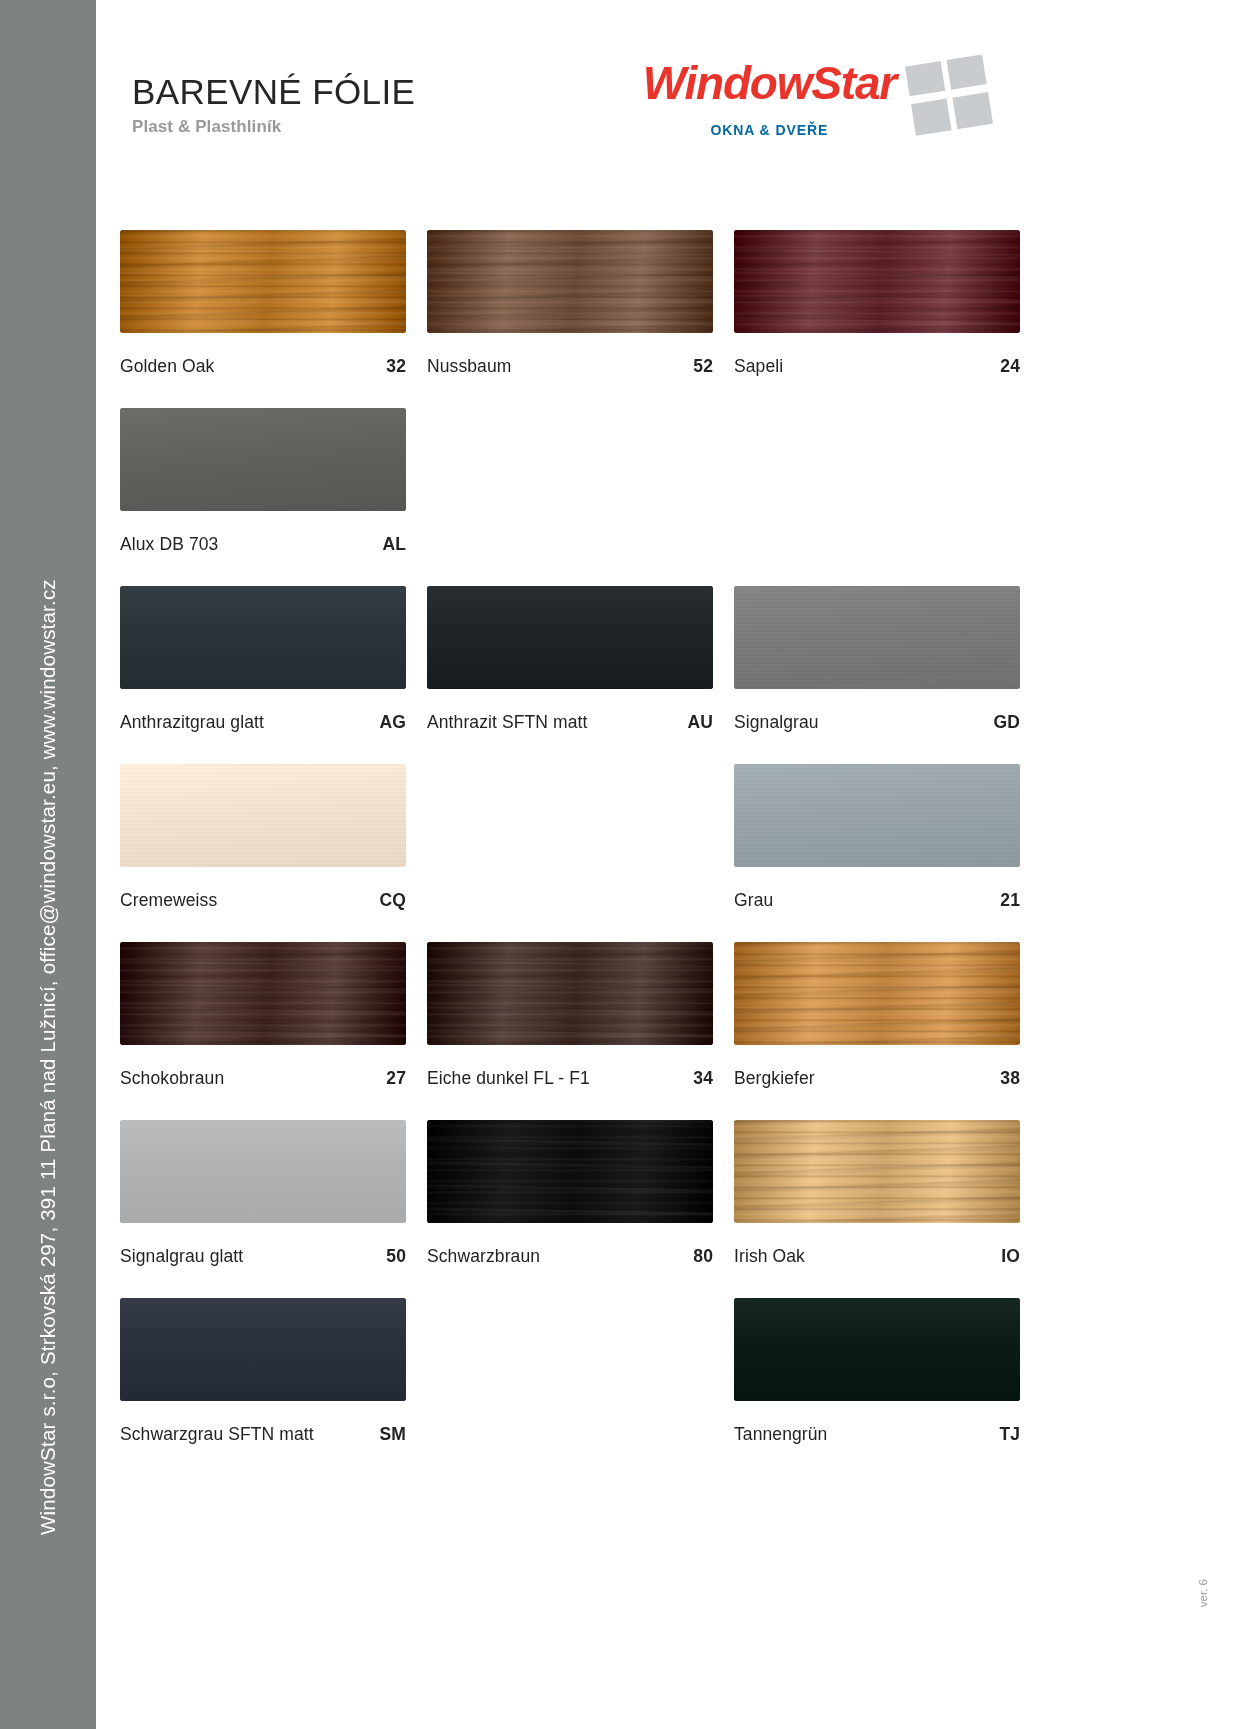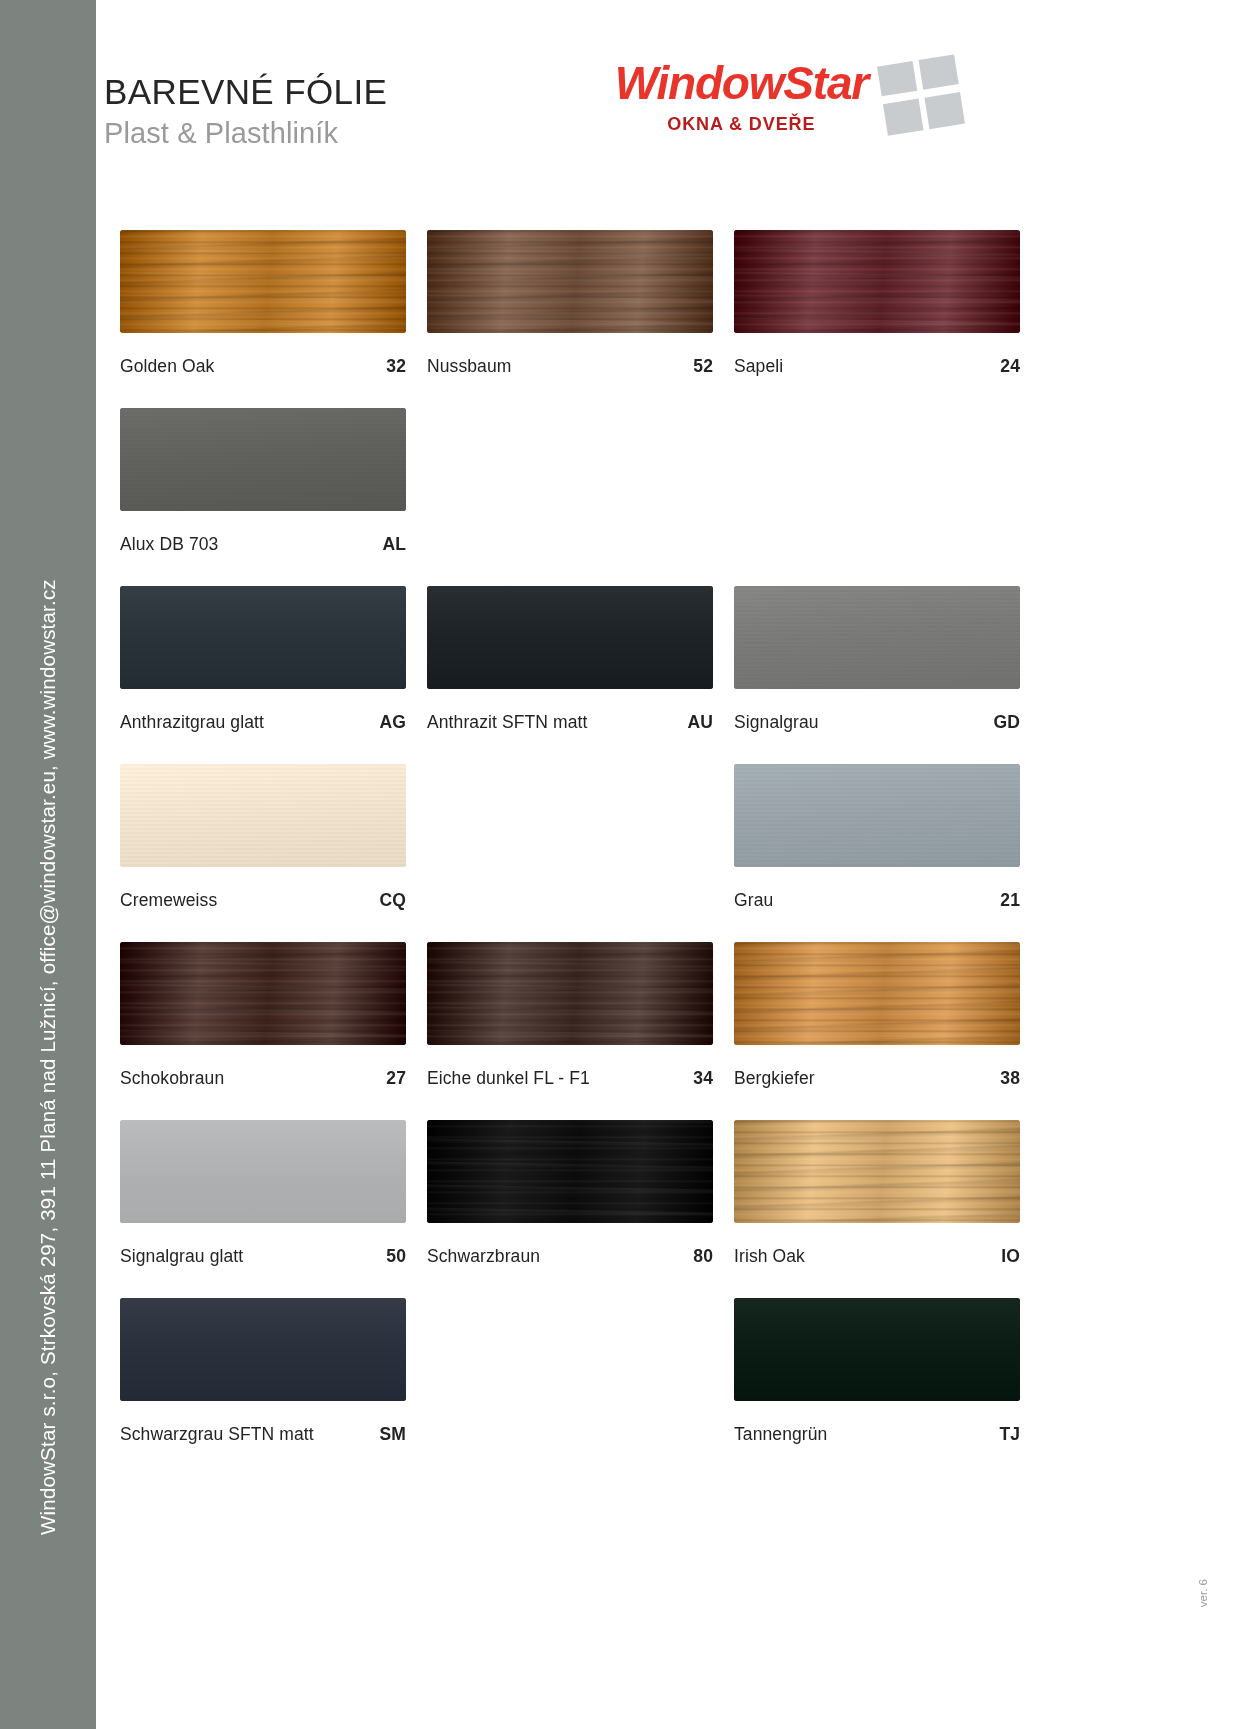--- a/index.html
+++ b/index.html
@@ -39,21 +39,21 @@
     white-space: nowrap;
     color: #ffffff;
     font-size: 20.5px;
     font-weight: 400;
     letter-spacing: .2px;
   }
 
   
   .header {
     position: absolute;
-    left: 80px;
+    left: 108px;
     top: 0;
     width: 920px;
     height: 216px;
   }
 
   .title-block {
     position: absolute;
     left: 24px;
     top: 72px;
   }
@@ -61,22 +61,22 @@
   .main-title {
     font-size: 35px;
     font-weight: 400;
     color: #262626;
     letter-spacing: .4px;
     line-height: 1.12;
   }
 
   .sub-title {
     margin-top: 6px;
-    font-size: 29px;
-    font-weight: 400;
+    font-size: 17px;
+    font-weight: 700;
     color: #9a9a9a;
     letter-spacing: .1px;
   }
 
   
   .logo-block {
     position: absolute;
     right: 132px;
     top: 60px;
     text-align: center;
@@ -87,24 +87,24 @@
     font-size: 46px;
     font-weight: bold;
     font-style: italic;
     color: #e8342b;
     letter-spacing: -1.2px;
     line-height: 1;
     position: relative;
   }
 
   .logo-tag {
-    margin-top: 8px;
-    font-size: 18px;
+    margin-top: 16px;
+    font-size: 14px;
     font-weight: bold;
-    color: #b91c1c;
+    color: #0369a1;
     letter-spacing: .9px;
   }
 
   .logo-icon {
     position: absolute;
     right: 36px;
     top: 58px;
     width: 84px;
     height: 74px;
     transform: rotate(-9deg);

